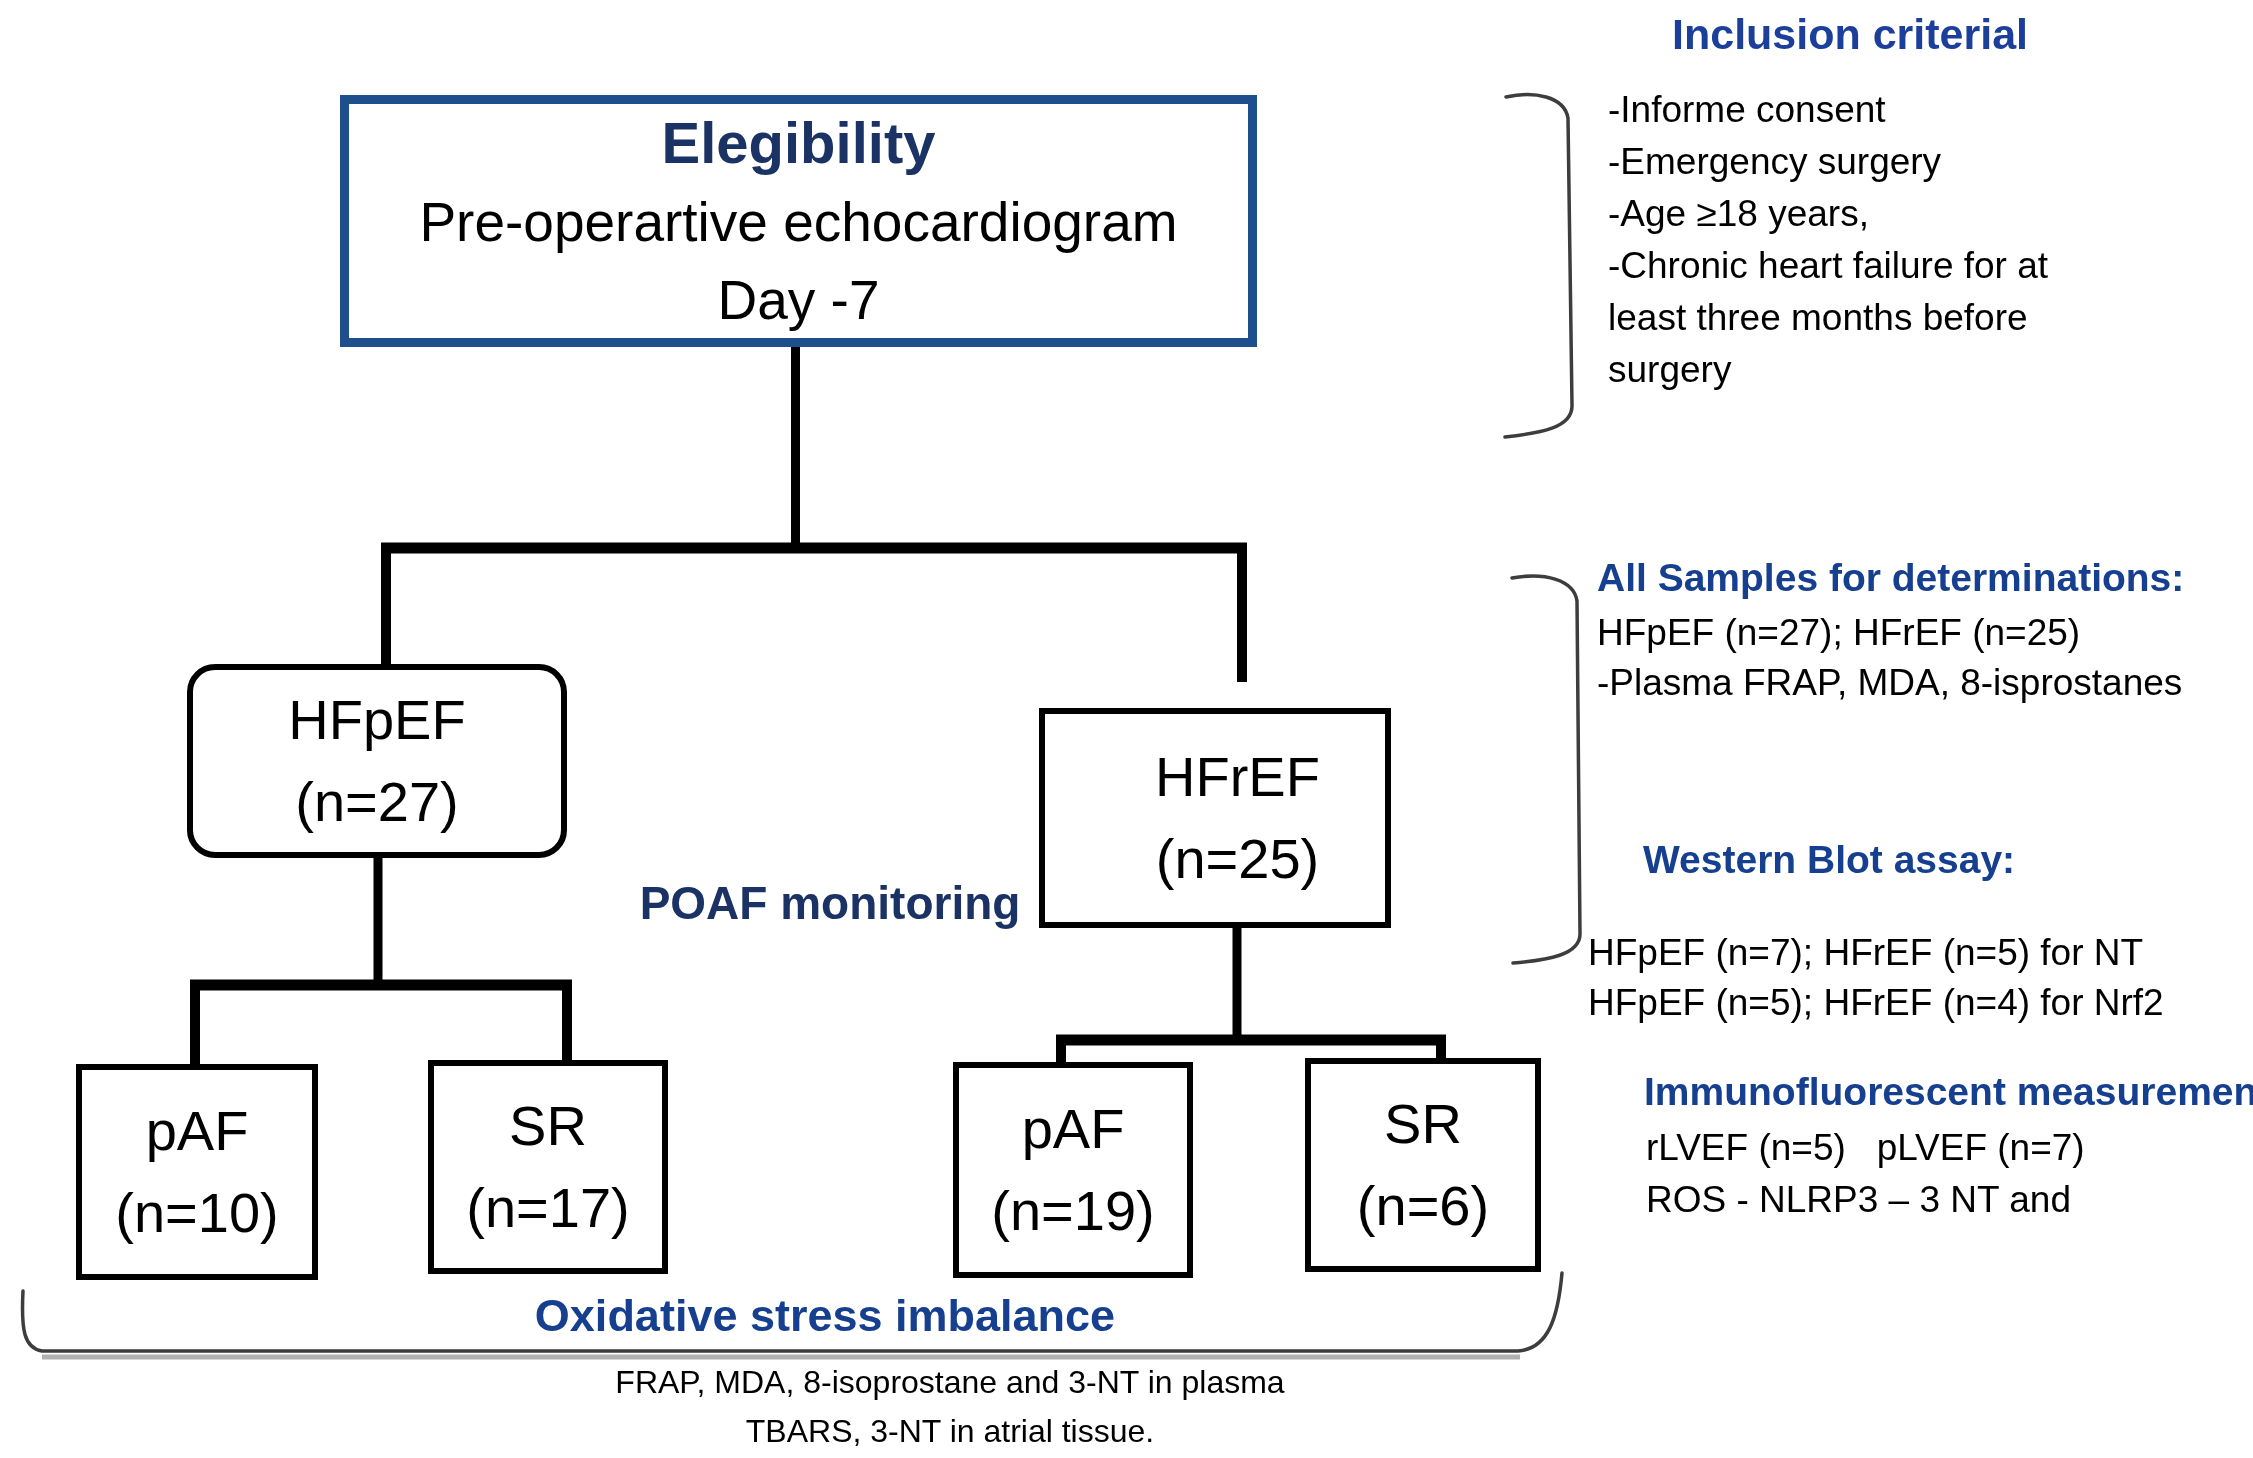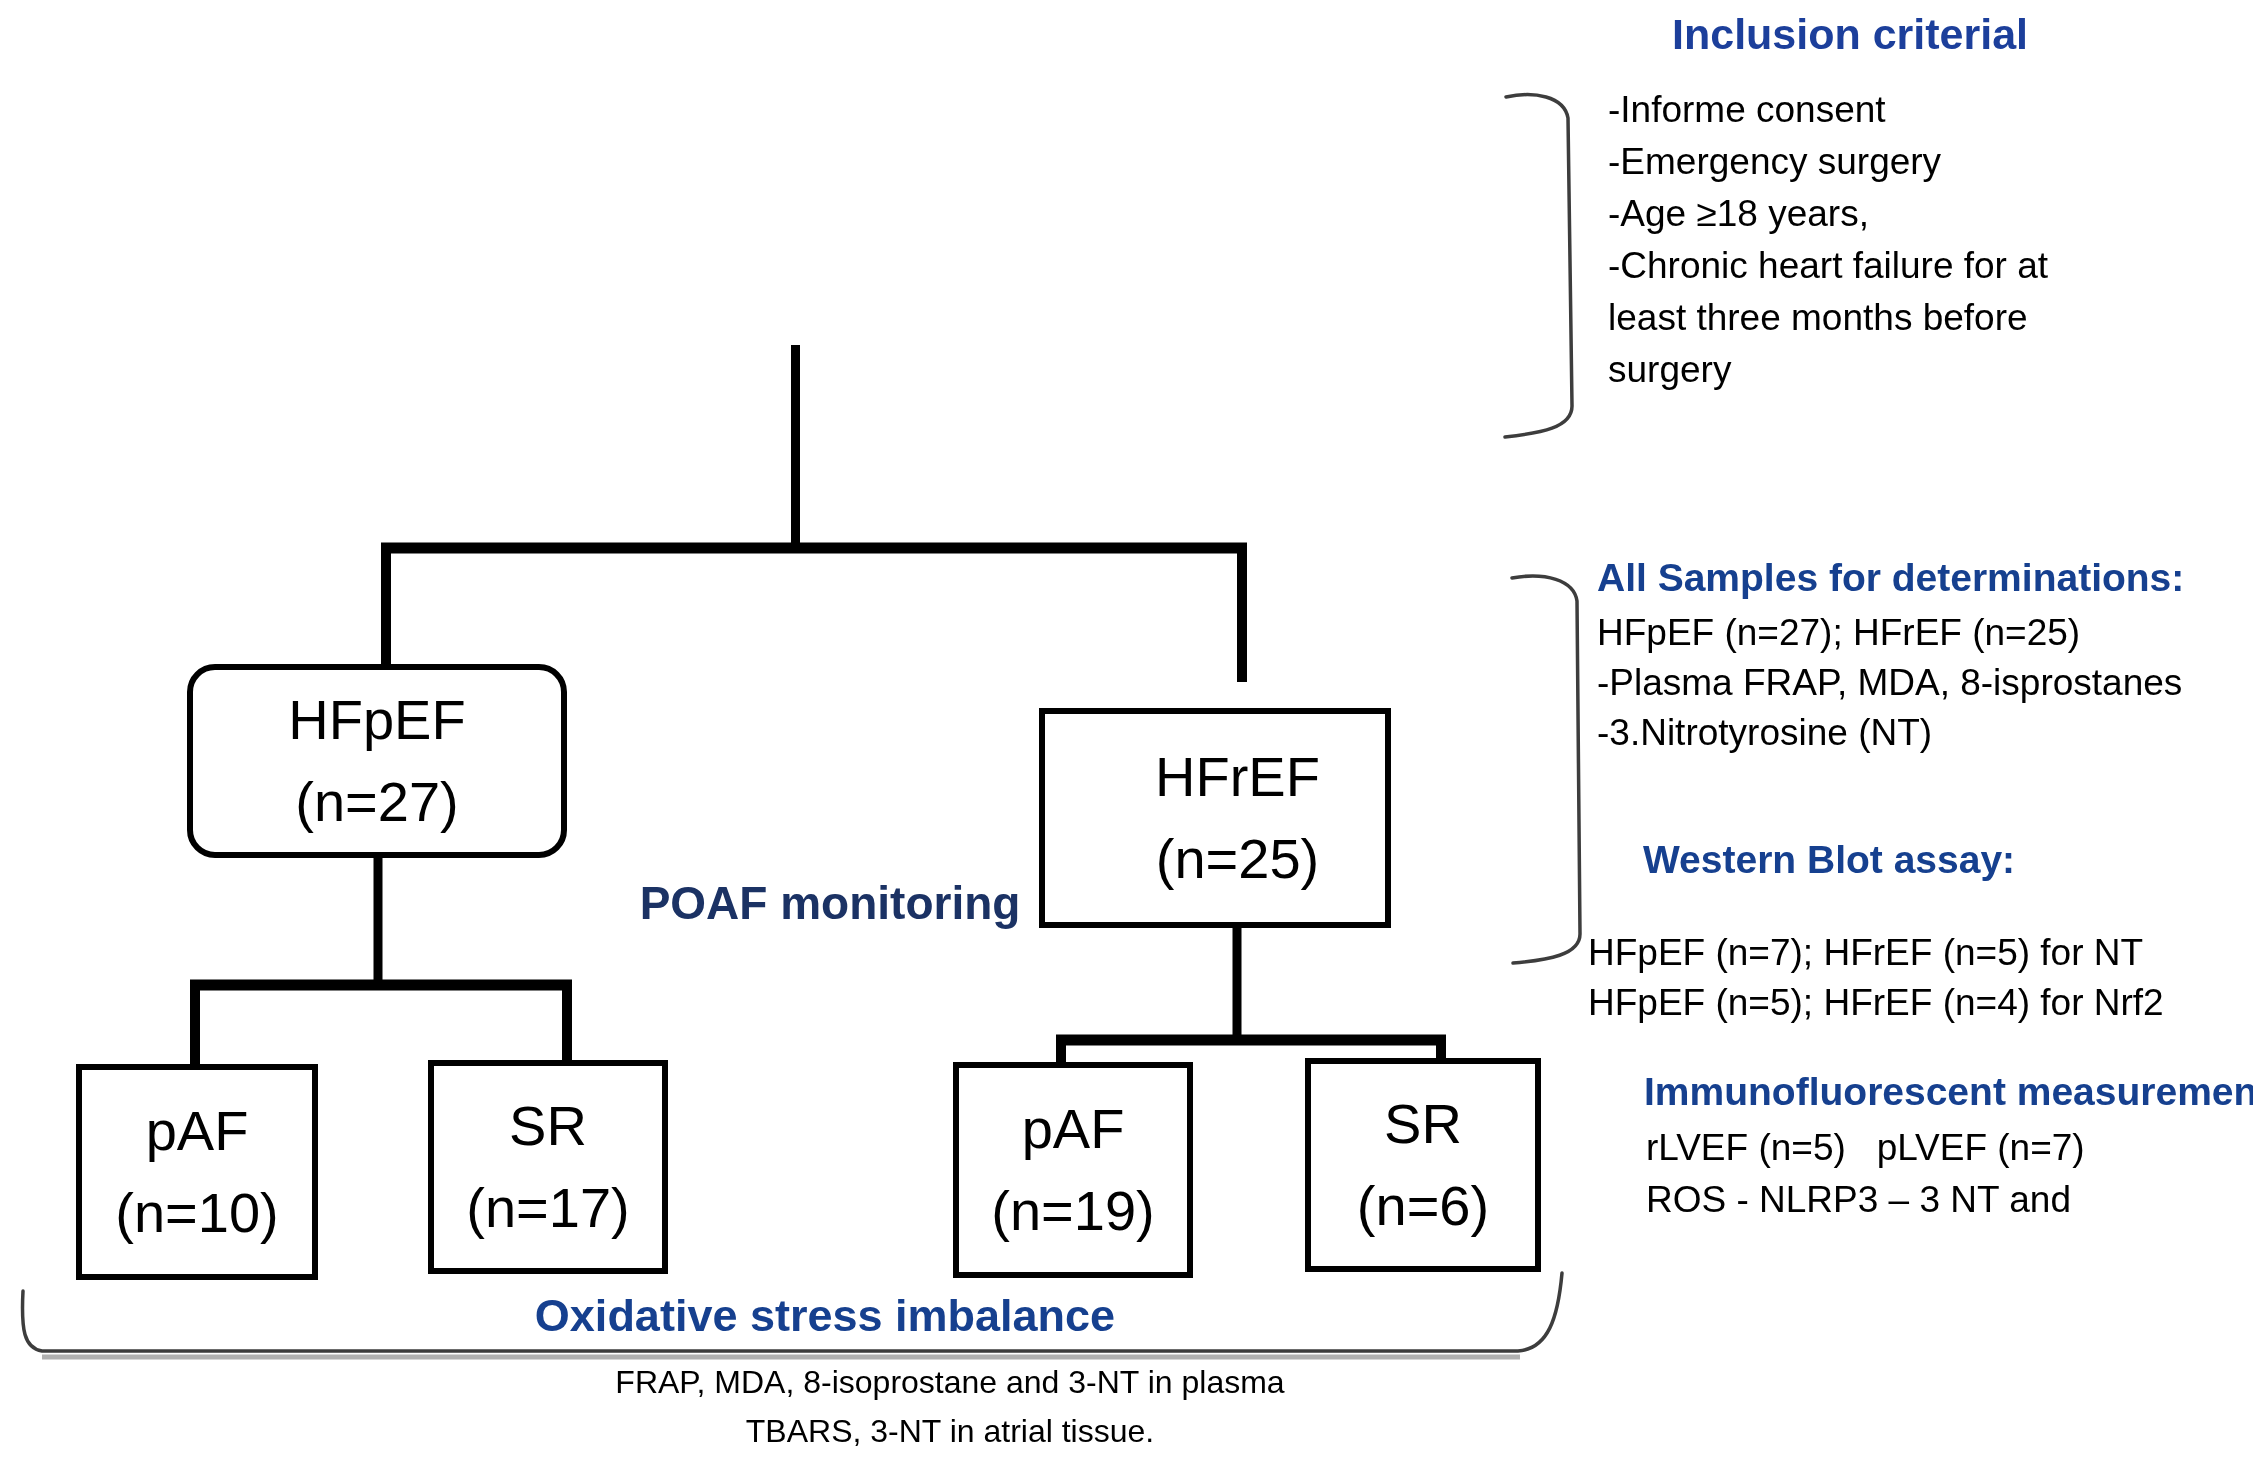--- a/index.html
+++ b/index.html
@@ -72,20 +72,25 @@
     <path d="M1061,1035 L1061,1064" stroke="#000" stroke-width="10" fill="none"></path>
     <path d="M1441,1035 L1441,1060" stroke="#000" stroke-width="10" fill="none"></path>
 
     <path d="M1506,97 C1534,91 1564,96 1568,118 L1572,405 C1573,428 1540,433 1505,437" stroke="#3d3d3d" stroke-width="3.5" fill="none" stroke-linecap="round"></path>
     <path d="M1512,578 C1545,572 1574,580 1577,601 L1580,934 C1580,955 1548,960 1513,963" stroke="#3d3d3d" stroke-width="3.5" fill="none" stroke-linecap="round"></path>
 
     <path d="M42,1357 L1520,1357" stroke="#b0b0b0" stroke-width="5" fill="none"></path>
     <path d="M23,1291 C21,1330 24,1348 42,1351 L1518,1351 C1548,1349 1558,1318 1562,1273" stroke="#3d3d3d" stroke-width="3.5" fill="none" stroke-linecap="round"></path>
   </svg>
 
+  <div class="elig" style="left:340px;top:95px;width:917px;height:252px;">
+    <div class="elig-title">Elegibility</div>
+    <div class="elig-line">Pre-operartive echocardiogram</div>
+    <div class="elig-line">Day -7</div>
+  </div>
 
   <div class="fbox" style="left:187px;top:664px;width:380px;height:194px;border-radius:28px;">
     <div class="bl">HFpEF</div>
     <div class="bl">(n=27)</div>
   </div>
 
   <div class="fbox" style="left:1039px;top:708px;width:352px;height:220px;padding-left:45px;">
     <div class="bl">HFrEF</div>
     <div class="bl">(n=25)</div>
   </div>
@@ -119,21 +124,20 @@
     <div>-Age ≥18 years,</div>
     <div>-Chronic heart failure for at</div>
     <div>least three months before</div>
     <div>surgery</div>
   </div>
 
   <div class="rc-head" style="left:1597px;top:556px;">All Samples for determinations:</div>
   <div class="rc-block tight" style="left:1597px;top:608px;">
     <div>HFpEF (n=27); HFrEF (n=25)</div>
     <div>-Plasma FRAP, MDA, 8-isprostanes</div>
-    <div>-3.Nitrotyrosine (NT)</div>
   </div>
 
   <div class="rc-head" style="left:1643px;top:838px;">Western Blot assay:</div>
   <div class="rc-block tight" style="left:1588px;top:928px;">
     <div>HFpEF (n=7); HFrEF (n=5) for NT</div>
     <div>HFpEF (n=5); HFrEF (n=4) for Nrf2</div>
   </div>
 
   <div class="rc-head" style="left:1644px;top:1070px;">Immunofluorescent measurements</div>
   <div class="rc-block" style="left:1646px;top:1122px;">

